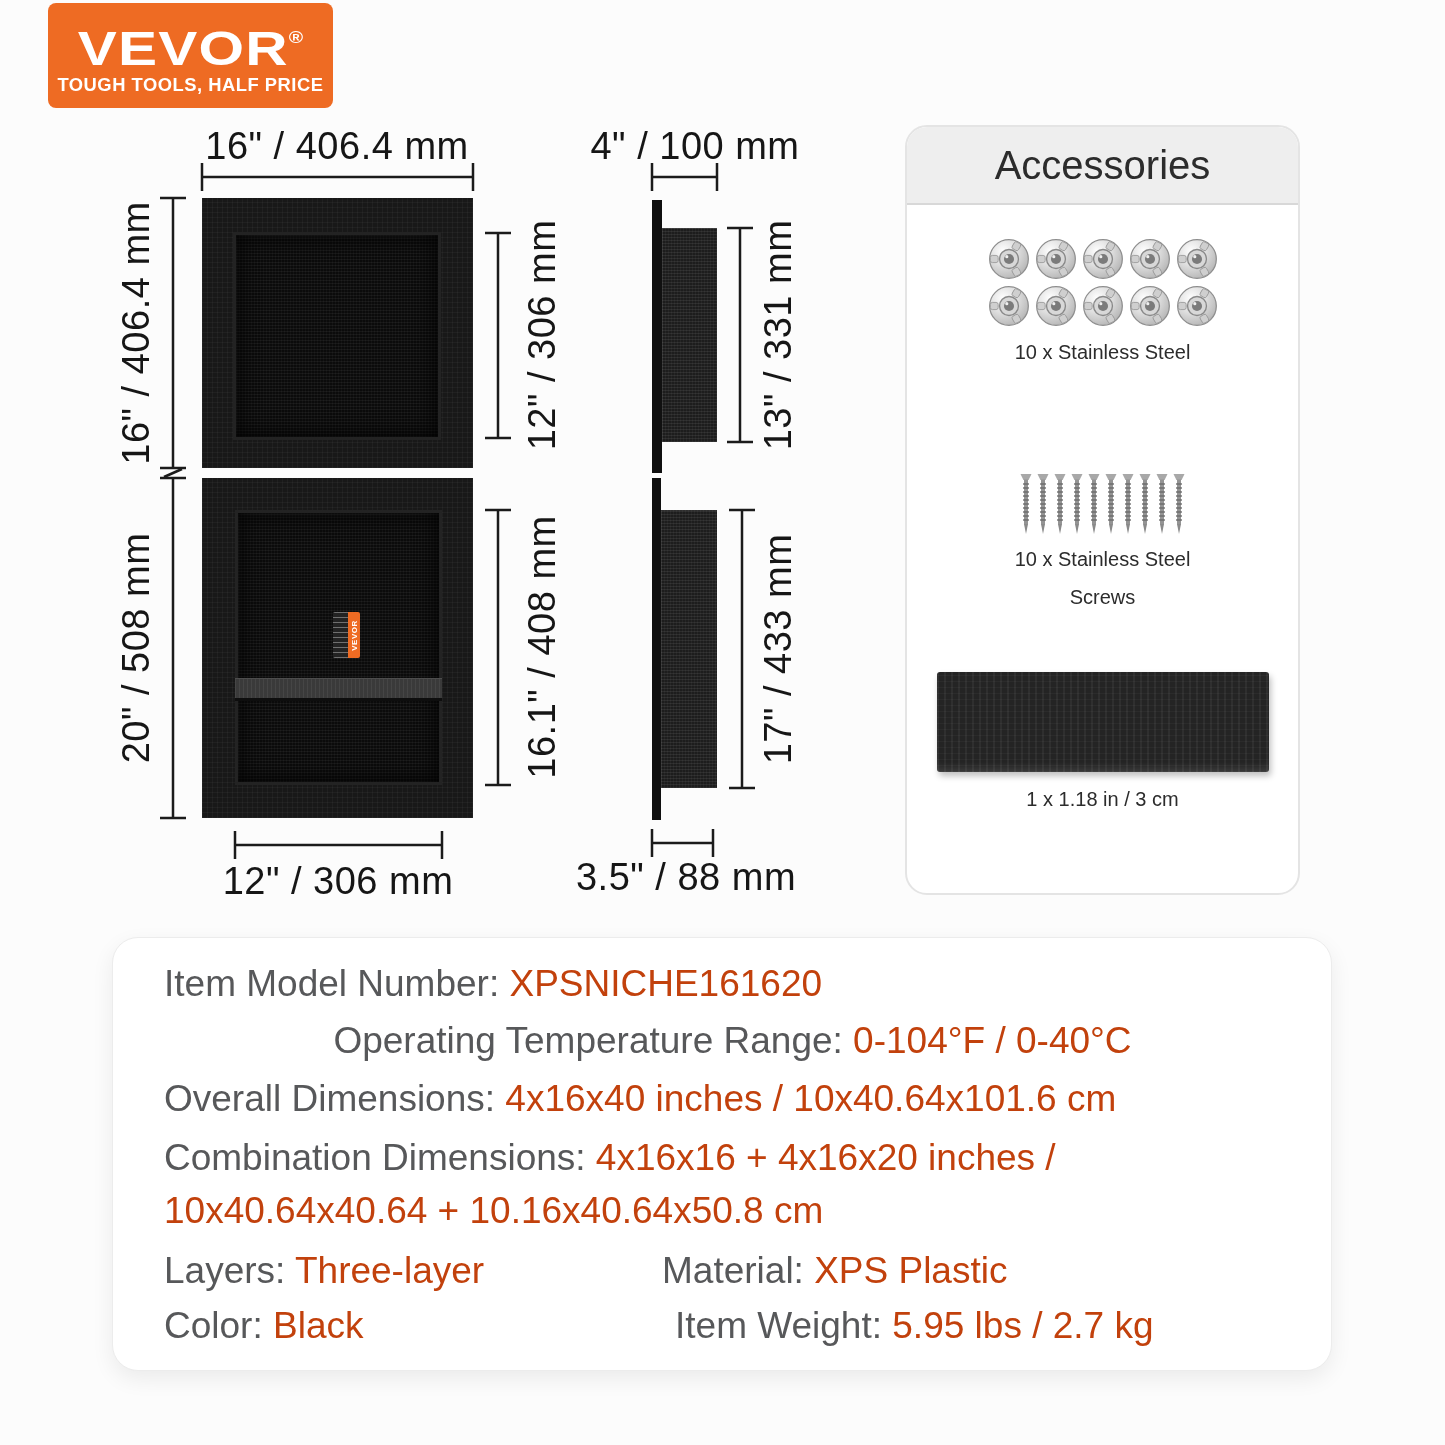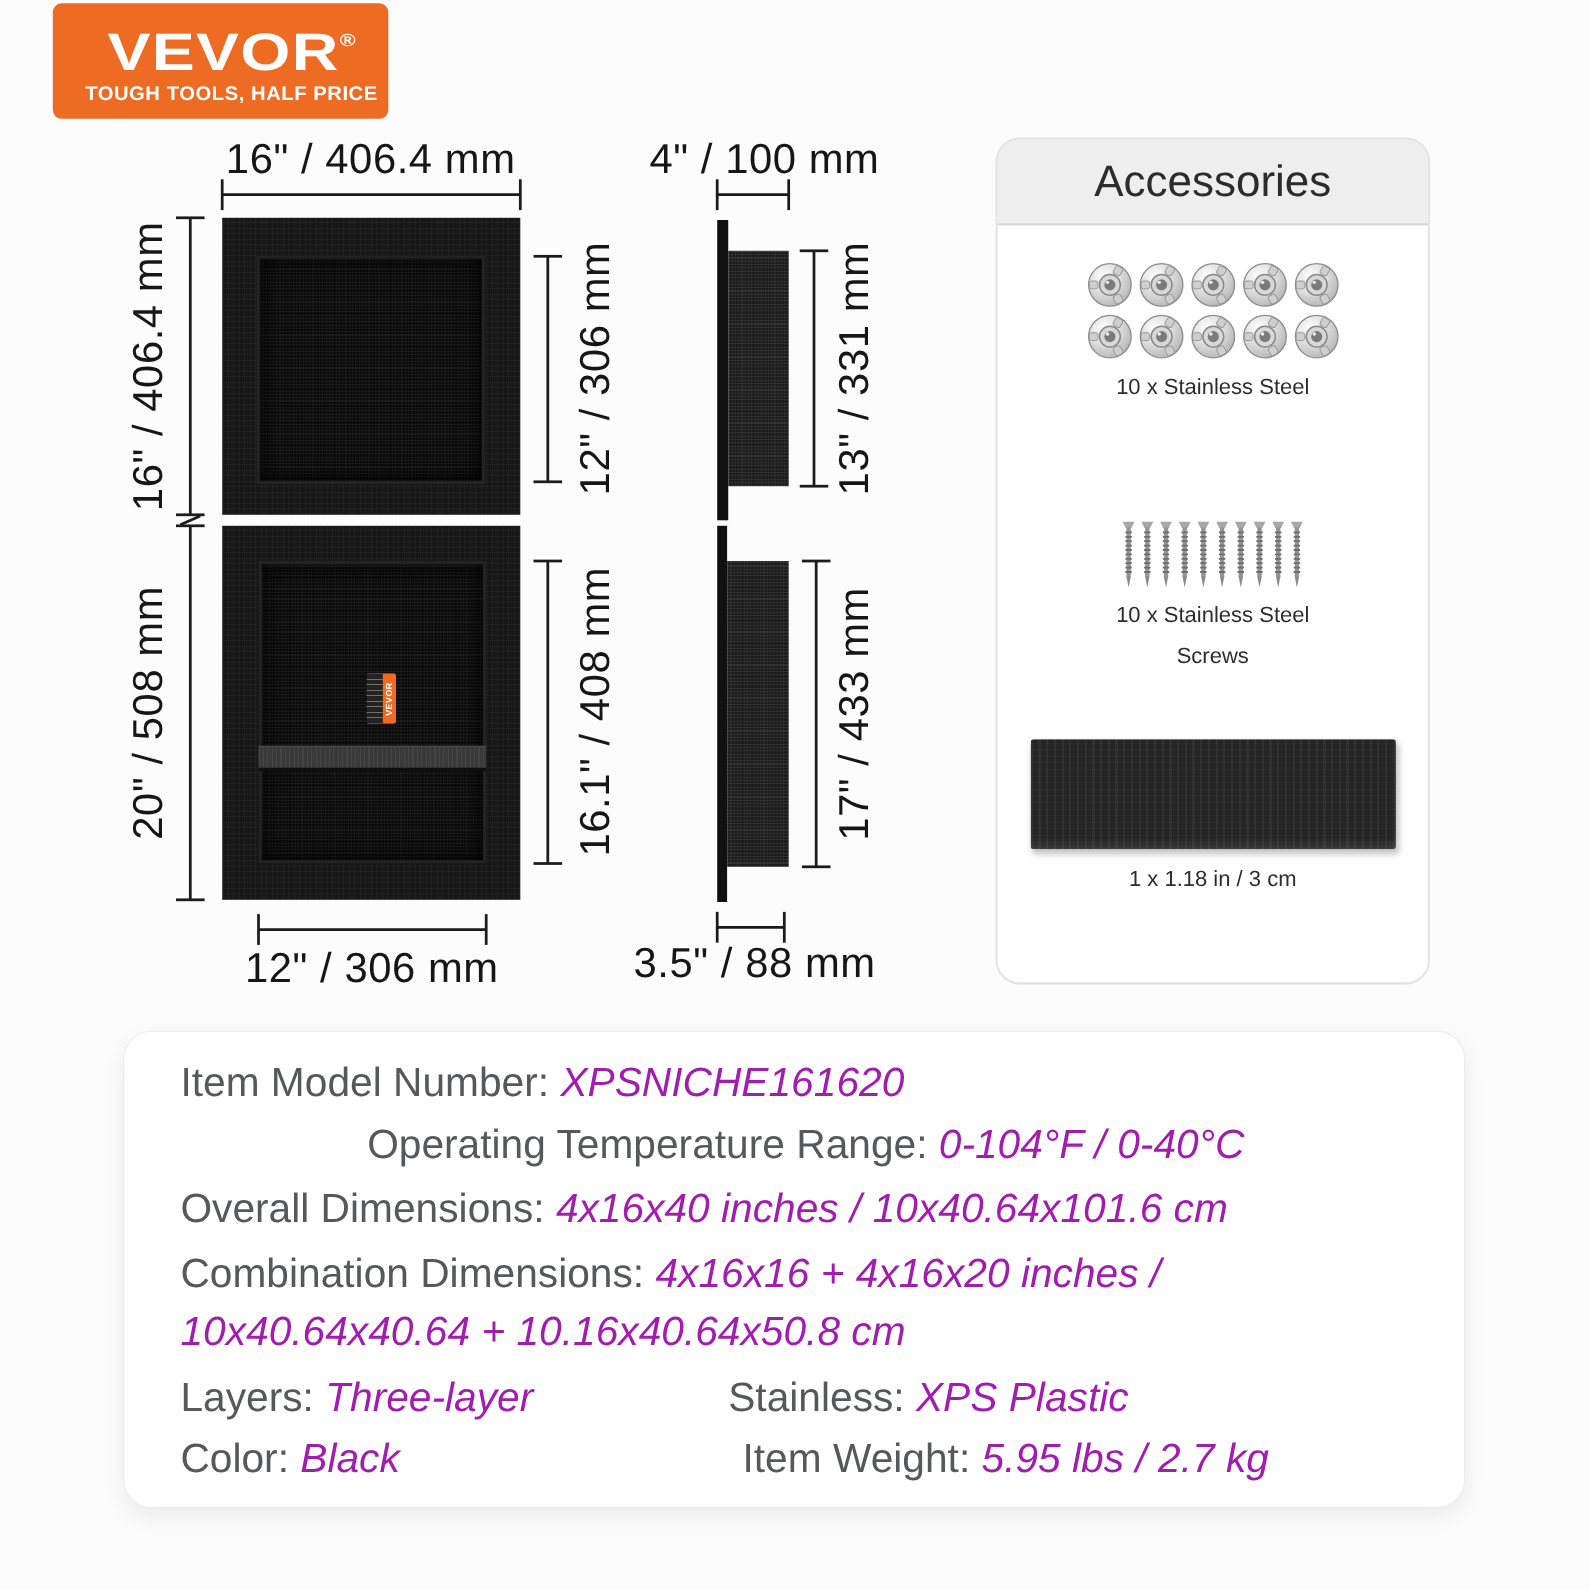--- a/index.html
+++ b/index.html
@@ -95,21 +95,21 @@
     box-shadow:inset 0 -9px 10px -6px rgba(255,255,255,.14), 2px 4px 6px rgba(0,0,0,.25);
   }
   
   .spec-card{
     position:absolute;left:112px;top:937px;width:1218px;height:432px;
     background:#fff;border:1px solid #ececec;border-radius:26px;
     box-shadow:0 8px 22px rgba(0,0,0,.07);
   }
   .spec-row{position:absolute;left:51px;right:30px;height:42px;line-height:42px;font-size:37px;white-space:nowrap;}
   .spec-row .lbl{color:#57585a;}
-  .spec-row .val{color:#a21caf;font-style:italic;}
+  .spec-row .val{color:#c2410c;}
   .spec-row .col2{position:absolute;top:0;}
 </style>
 </head>
 <body>
 
 <svg width="0" height="0" style="position:absolute" aria-hidden="true">
   <defs>
     <radialGradient id="metalGrad" cx="35%" cy="30%" r="85%">
       <stop offset="0" stop-color="#ffffff"></stop>
       <stop offset="0.45" stop-color="#dedede"></stop>
@@ -129,21 +129,21 @@
     </g>
     <g id="screw">
       <path d="M0.5,0 H11.5 L8.6,6 H3.4 Z" fill="#a8a8a8"></path>
       <rect x="4" y="5.5" width="4" height="45" fill="#949494"></rect>
       <path d="M4,50 H8 L6,60 Z" fill="#8a8a8a"></path>
       <path d="M3.1 10h5.8M3.1 14h5.8M3.1 18h5.8M3.1 22h5.8M3.1 26h5.8M3.1 30h5.8M3.1 34h5.8M3.1 38h5.8M3.1 42h5.8M3.1 46h5.8" stroke="#6d6d6d" stroke-width="1.6"></path>
     </g>
   </defs>
 </svg>
 
-<div class="logo" style="background: rgb(238, 107, 35); padding-left: 20px;">
+<div class="logo" style="background: rgb(238, 107, 35);">
   <div class="brand"><span>VEVOR</span><sup>®</sup></div>
   <div class="tagline">TOUGH TOOLS, HALF PRICE</div>
 </div>
 
 <div class="box" style="left:202px;top:198px;width:271px;height:270px;">
   <div class="recess" style="left:31px;top:34px;width:208px;height:208px;box-sizing:border-box;"></div>
 </div>
 
 <div class="box" style="left:202px;top:478px;width:271px;height:340px;">
   <div class="recess" style="left:33px;top:32px;width:207px;height:275px;box-sizing:border-box;">
@@ -332,21 +332,21 @@
   </div>
   <div class="spec-row" style="top:199px;">
     <span class="lbl">Combination Dimensions: </span><span class="val">4x16x16 + 4x16x20 inches /</span>
   </div>
   <div class="spec-row" style="top:252px;">
     <span class="lbl"></span><span class="val">10x40.64x40.64 + 10.16x40.64x50.8 cm</span>
   </div>
   <div class="spec-row" style="top:312px;">
     <span class="lbl">Layers: </span><span class="val">Three-layer</span>
     <span class="col2" style="left:498px;">
-      <span class="lbl">Stainless: </span><span class="val">XPS Plastic</span>
+      <span class="lbl">Material: </span><span class="val">XPS Plastic</span>
     </span>
   </div>
   <div class="spec-row" style="top:367px;">
     <span class="lbl">Color: </span><span class="val">Black</span>
     <span class="col2" style="left:511px;">
       <span class="lbl">Item Weight: </span><span class="val">5.95 lbs / 2.7 kg</span>
     </span>
   </div>
 </div>
 

